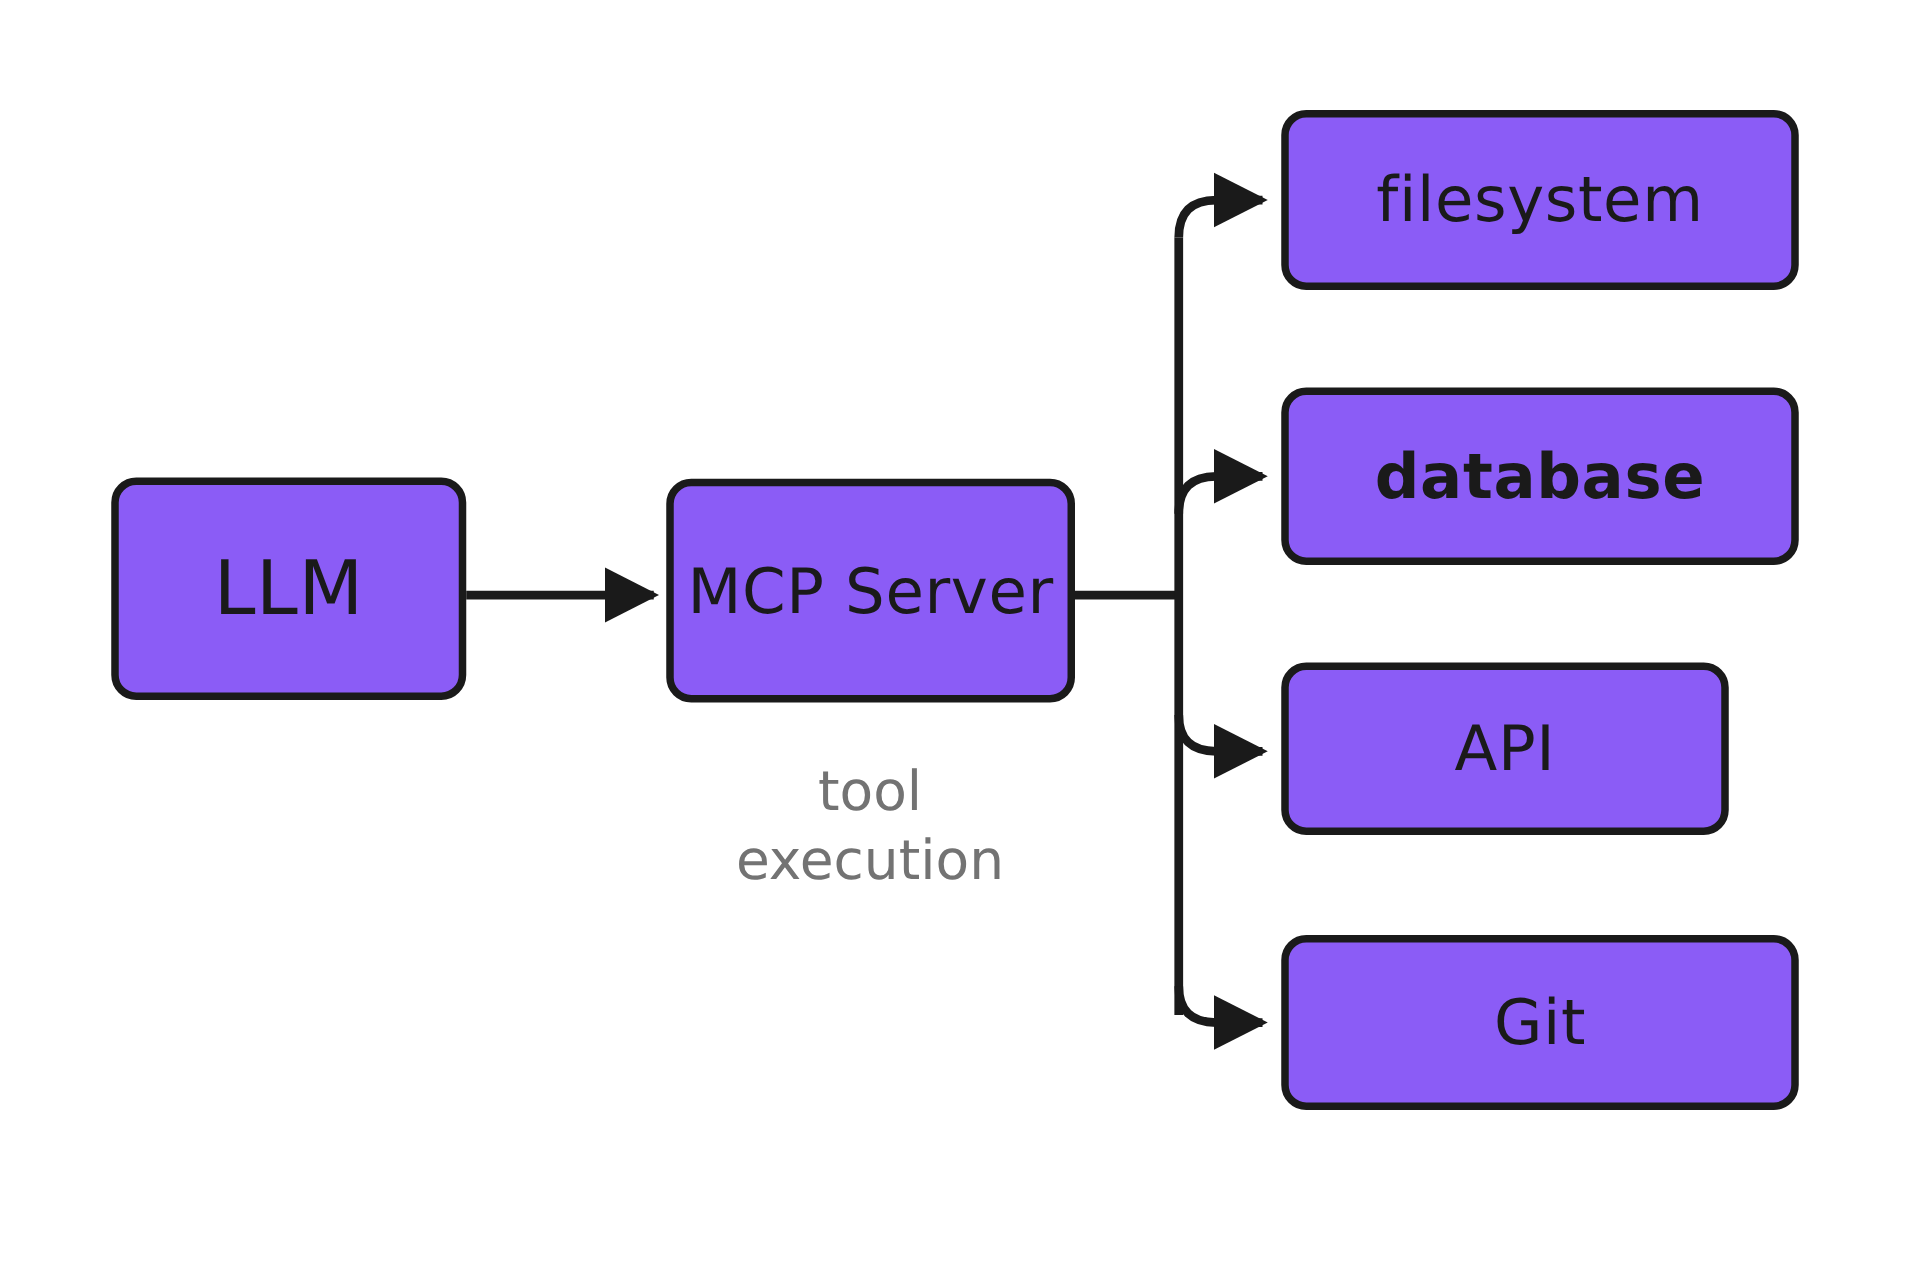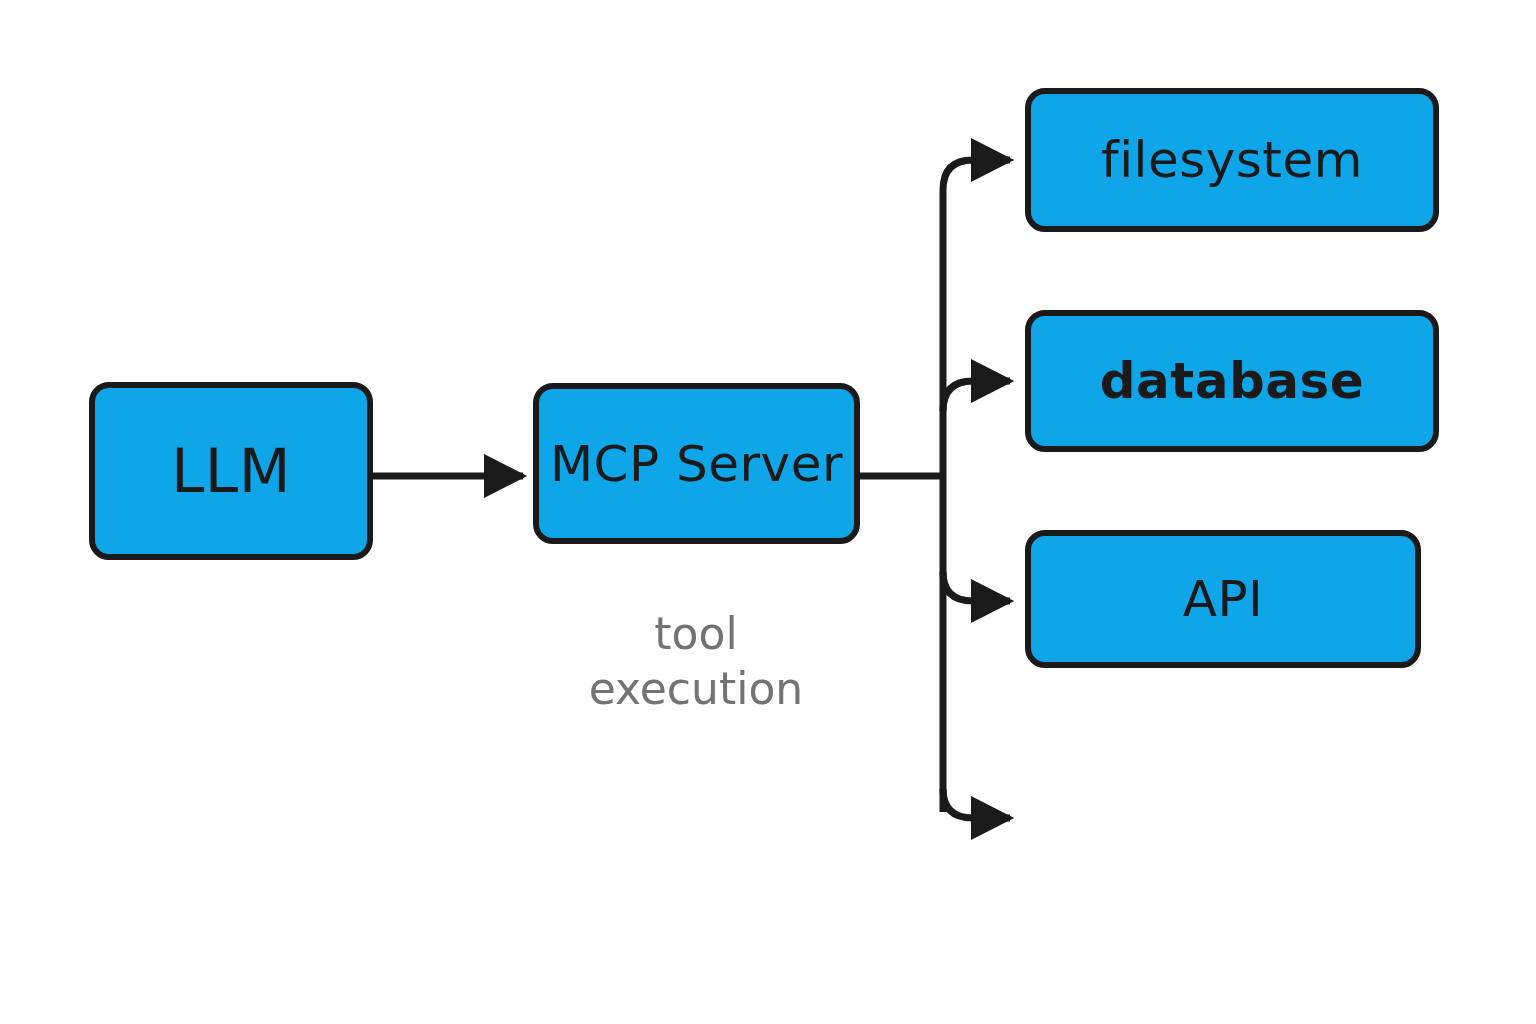--- a/index.html
+++ b/index.html
@@ -23,42 +23,42 @@
   #edges-layer {
     position: absolute;
     left: 0;
     top: 0;
     width: 1536px;
     height: 1024px;
   }
   .node-box {
     position: absolute;
     box-sizing: border-box;
-    background: #0ea5e9;
+    background: #8b5cf6;
     border: 6px solid #1a1a1a;
     border-radius: 20px;
     display: flex;
     align-items: center;
     justify-content: center;
   }
   .node-label {
     font-family: "DejaVu Sans", sans-serif;
     font-weight: 400;
     color: #1a1a1a;
     letter-spacing: 0.5px;
     line-height: 1;
     white-space: nowrap;
   }
   
   #node-llm        { left: 89px;  top: 382px; width: 284px; height: 178px; }
-  #node-mcp-server { left: 533px; top: 383px; width: 327px; height: 161px; }
+  #node-mcp-server { left: 533px; top: 383px; width: 327px; height: 179px; }
   
   #node-filesystem { left: 1025px; top: 88px;  width: 414px; height: 144px; }
   #node-database   { left: 1025px; top: 310px; width: 414px; height: 142px; }
-  #node-api        { left: 1025px; top: 530px; width: 396px; height: 138px; }
+  #node-api        { left: 1025px; top: 530px; width: 358px; height: 138px; }
   #node-git        { left: 1025px; top: 748px; width: 414px; height: 140px; }
 
   #node-llm .node-label        { font-size: 60px; }
   #node-mcp-server .node-label { font-size: 50px; }
   #node-filesystem .node-label { font-size: 50px; }
   #node-database .node-label   { font-size: 50px; font-weight: bold; }
   #node-api .node-label        { font-size: 50px; }
   #node-git .node-label        { font-size: 50px; }
 
   #caption-tool-execution {
@@ -117,14 +117,17 @@
   </div>
 
   <div class="node-box" id="node-database">
     <span class="node-label">database</span>
   </div>
 
   <div class="node-box" id="node-api">
     <span class="node-label">API</span>
   </div>
 
+  <div class="node-box" id="node-git">
+    <span class="node-label">Git</span>
+  </div>
 
 </div>
 
 </body></html>

